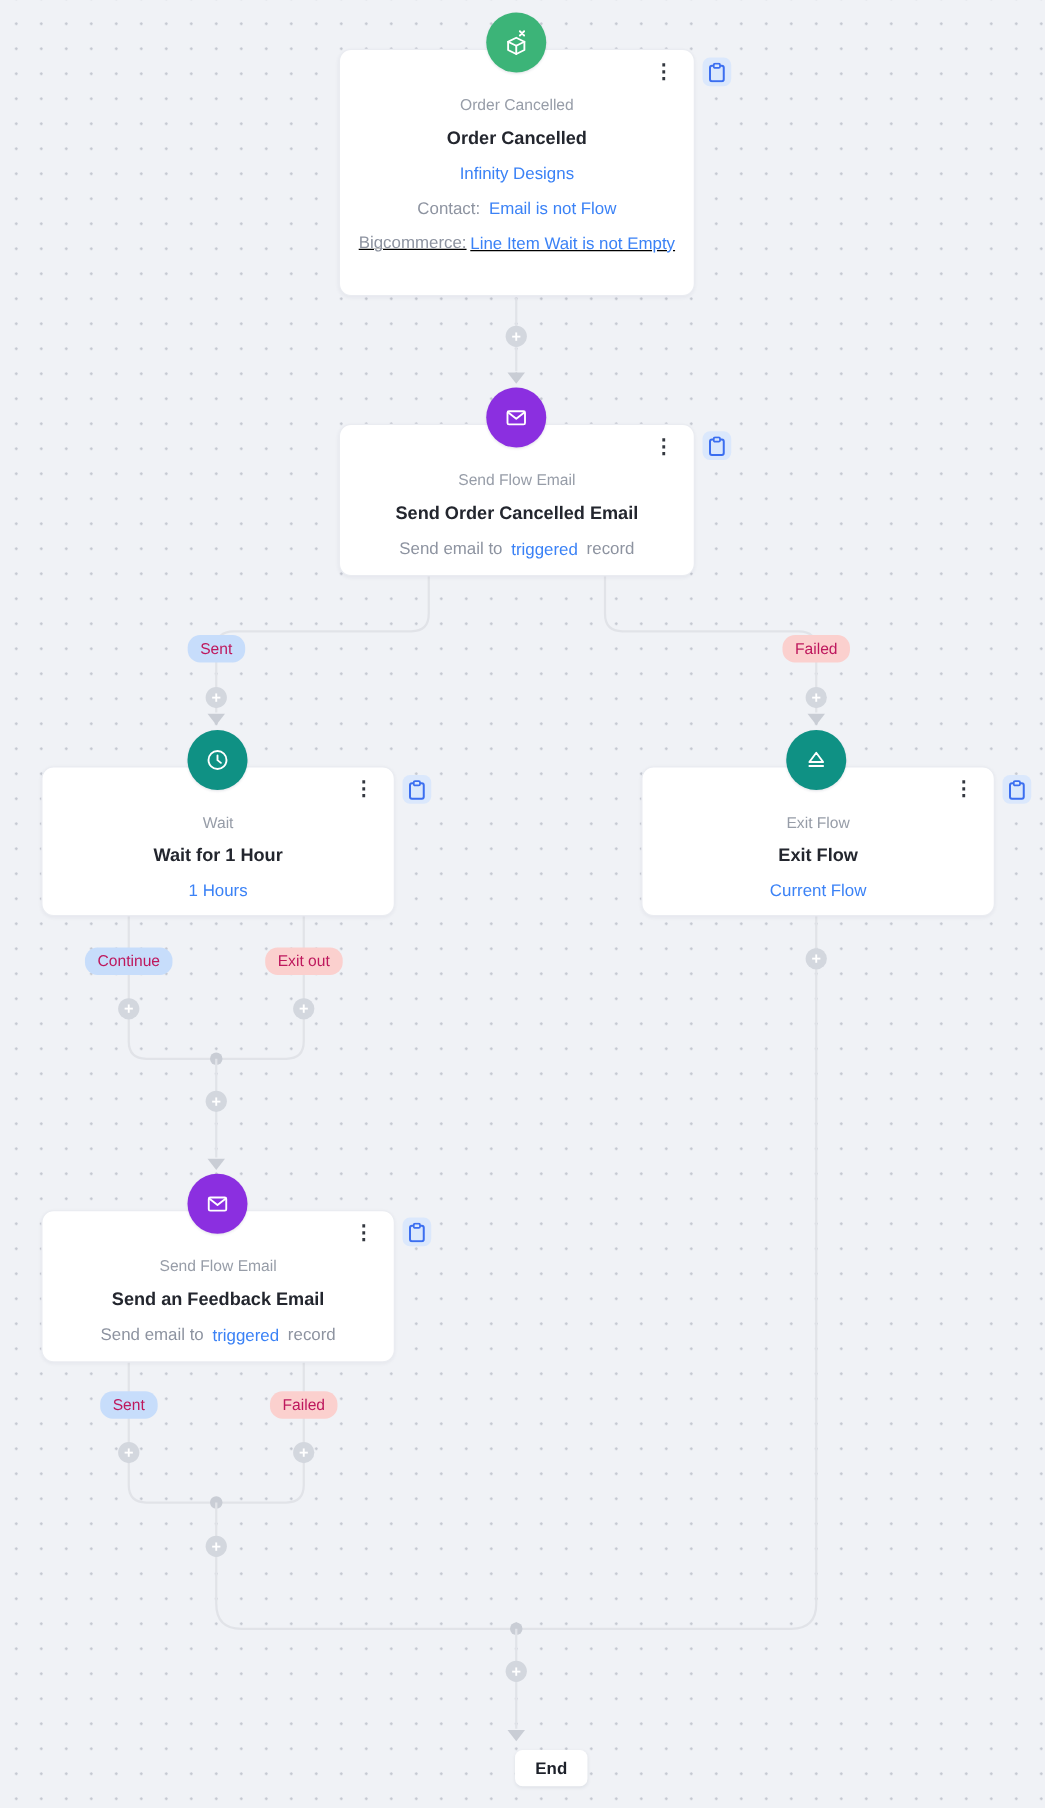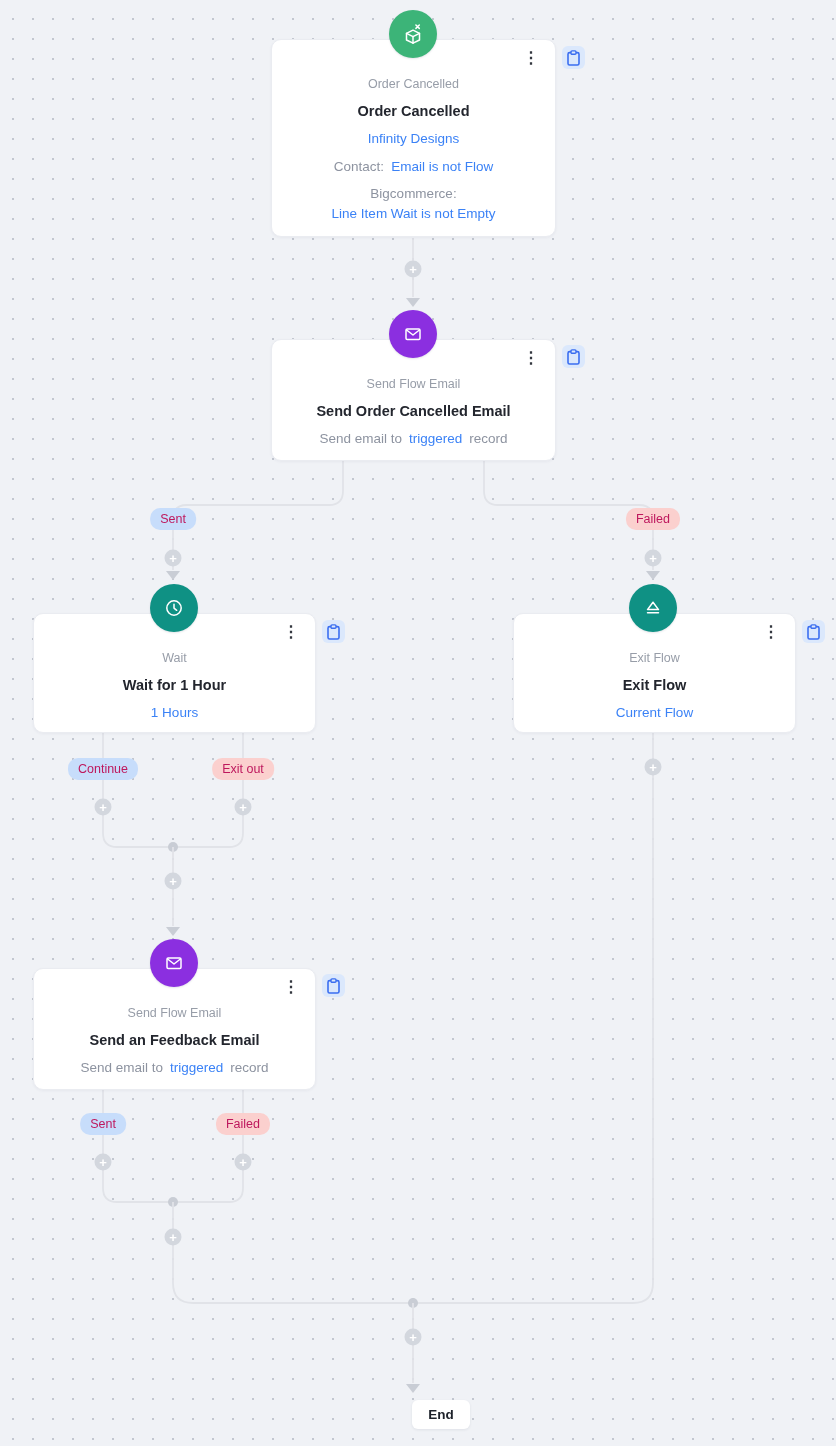--- a/index.html
+++ b/index.html
@@ -27,22 +27,22 @@
     display:flex;align-items:center;justify-content:center;z-index:3;
     box-shadow:0 1px 2px rgba(30,40,70,.12);
   }
   .node-icon.green{background:#3cb478;}
   .node-icon.purple{background:#8b2fe0;}
   .node-icon.teal{background:#0f9184;}
   .type-label{font-size:12.5px;color:#979da8;line-height:1.2;}
   .node-title{font-size:14.5px;font-weight:bold;color:#23262e;line-height:1.2;}
   .link{font-size:13.5px;color:#3b82f6;line-height:1.2;text-decoration:none;cursor:pointer;}
   .muted{font-size:13.5px;color:#8d93a0;line-height:1.25;}
-  .row{display:flex;gap:7px;align-items:flex-start;justify-content:center;}
-  .row.col{flex-direction:column;gap:3px;align-items:center;}
+  .row{display:flex;gap:7px;align-items:center;justify-content:center;}
+  .row.col{flex-direction:row;gap:3px;align-items:center;text-decoration:underline;}
   .kebab{
     position:absolute;top:8px;right:12px;background:none;border:none;padding:2px 4px;
     font-size:16px;font-weight:bold;color:#33373f;line-height:1;cursor:pointer;
   }
   .clip{
     position:absolute;width:23px;height:23px;border-radius:6px;background:#dbe8fc;
     border:none;display:flex;align-items:center;justify-content:center;cursor:pointer;padding:0;
   }
   .plus{
     position:absolute;width:17px;height:17px;border-radius:50%;

